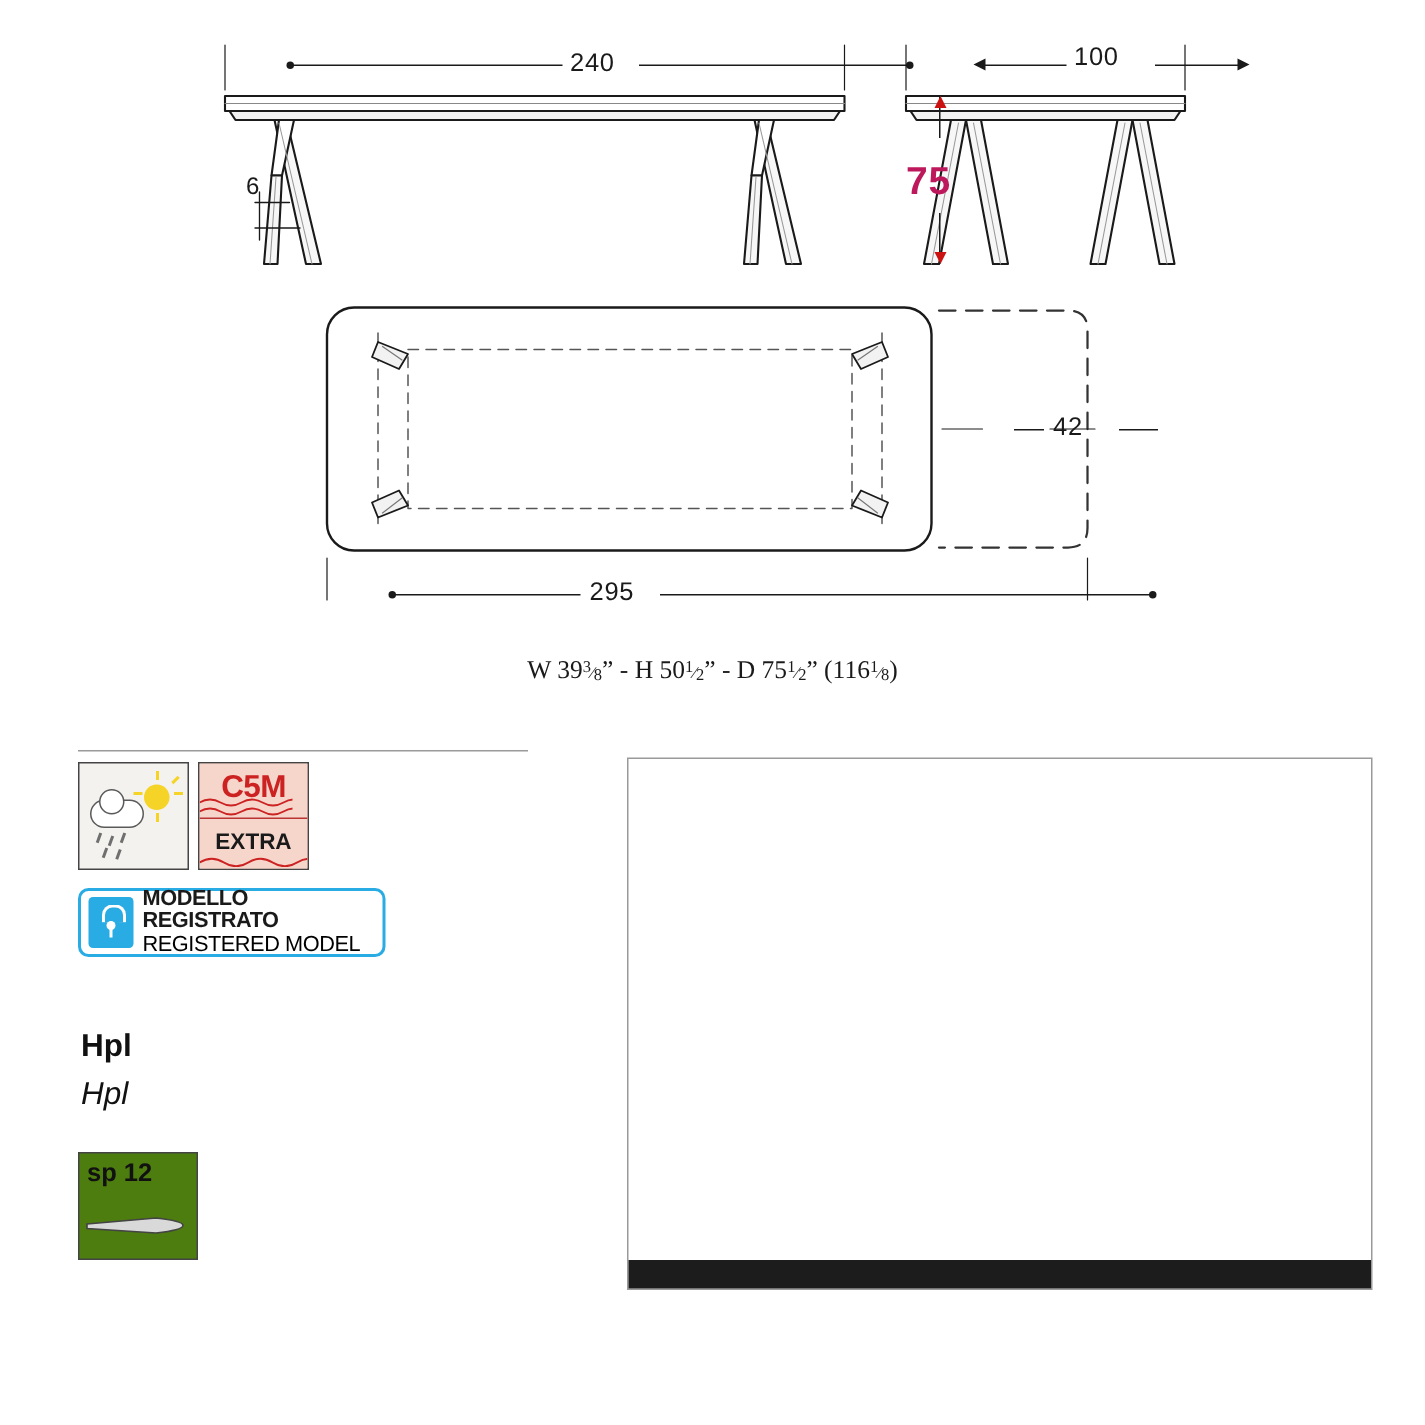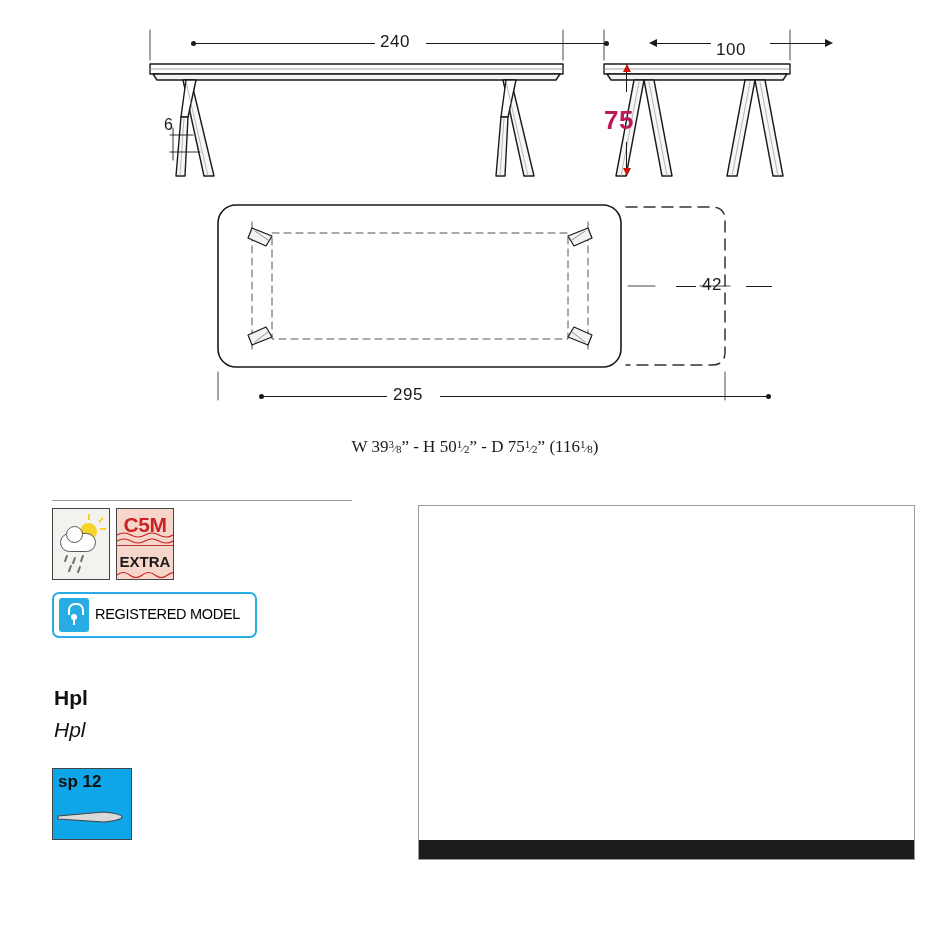--- a/index.html
+++ b/index.html
@@ -95,21 +95,21 @@
   .panel-topline {
     position: absolute;
     left: 0; top: 0;
     width: 300px;
     border-top: 1.4px solid #9a9a9a;
   }
 
   .icon-row { position: absolute; left: 0; top: 8px; display: flex; gap: 6px; }
 
   .icon-box {
-    width: 58px; height: 72px;
+    width: 74px; height: 72px;
     border: 1.3px solid #444;
     background: #fff;
     position: relative;
     box-sizing: border-box;
   }
   
   .weather { background: #f4f2ee; }
   .sun {
     position: absolute; right: 12px; top: 14px;
     width: 17px; height: 17px; border-radius: 50%;
@@ -220,21 +220,21 @@
   }
   .mat-name-it {
     position: absolute; left: 2px; top: 218px;
     font-size: 21px; font-style: italic; color: #111;
   }
 
   .spec-row { position: absolute; left: 0; top: 268px; display: flex; }
   .spec-box {
     width: 80px; height: 72px;
     border: 1.3px solid #444;
-    background: #0ea5e9;
+    background: #4d7c0f;
     position: relative;
     box-sizing: border-box;
   }
   .spec-box + .spec-box { margin-left: -1.3px; }
   .spec-label {
     position: absolute; left: 5px; top: 3px;
     font-size: 17px; font-weight: bold; color: #111;
   }
 
   
@@ -348,21 +348,21 @@
     <div class="dot" style="left:147px; top:40.5px;"></div>
     <div class="dot" style="left:560px; top:40.5px;"></div>
     <div class="dim-label abs" style="left:336px; top:32px;">240</div>
   </div>
 
   <div class="abs">
     <div class="line-h" style="left:609px; top:43px; width:58px;"></div>
     <div class="line-h" style="left:726px; top:43px; width:58px;"></div>
     <div class="arrow-left" style="left:605px; top:39px;"></div>
     <div class="arrow-right" style="left:781px; top:39px;"></div>
-    <div class="dim-label abs" style="left:672px; top:40px;">100</div>
+    <div class="dim-label abs" style="left:672px; top:28px;">100</div>
   </div>
 
   <div class="abs">
     <div class="line-v" style="left:582px; top:64px; height:28px;"></div>
     <div class="line-v" style="left:582px; top:142px; height:34px;"></div>
     <div class="arrow-up" style="left:578.5px; top:64px;"></div>
     <div class="arrow-down" style="left:578.5px; top:168px;"></div>
     <div class="dim-label red abs" style="left:560px; top:105px;">75</div>
   </div>
 
@@ -426,20 +426,21 @@
         </div>
       </div>
     </div>
 
     <div class="badge">
       <div class="badge-lock">
         <div class="shackle"></div>
         <div class="keyhole"></div>
       </div>
       <div class="badge-text">
+        <div class="l1">MODELLO REGISTRATO</div>
         <div class="l2">REGISTERED MODEL</div>
       </div>
     </div>
 
     <div class="mat-name">Hpl</div>
     <div class="mat-name-it">Hpl</div>
 
     <div class="spec-row">
 
       <div class="spec-box">

